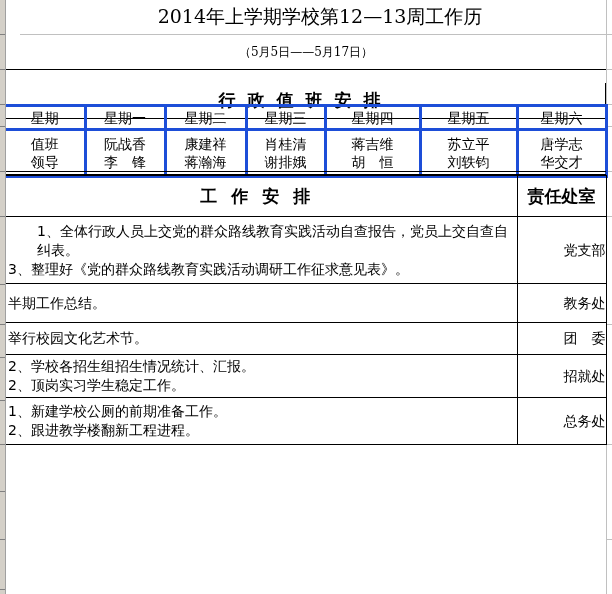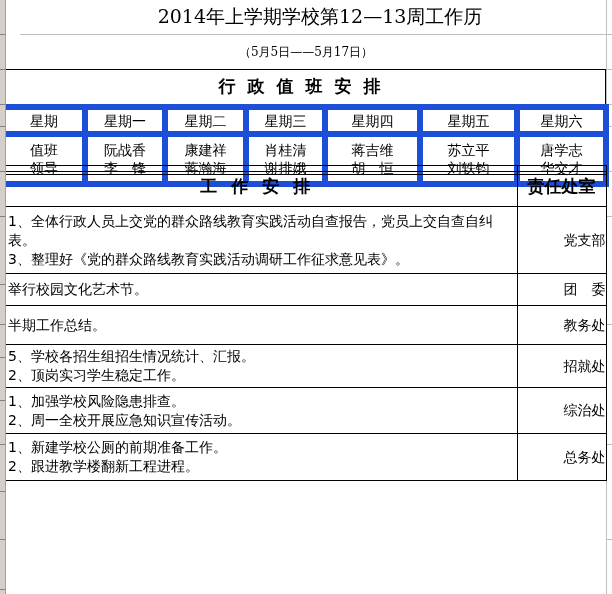--- a/index.html
+++ b/index.html
@@ -10,40 +10,40 @@
   .sheet { position:absolute; left:6px; top:0; width:600px; }
   .rgrid { position:absolute; left:606px; top:0; width:1px; height:594px; background:#c0c0c0; }
   .hgrid { position:absolute; left:606px; width:6px; height:1px; background:#c0c0c0; }
 
   .title { position:absolute; left:14px; top:0; width:600px; height:34px; border-bottom:1px solid #c0c0c0;
            display:flex; align-items:center; justify-content:center;
            font-family:"DejaVu Serif","Liberation Serif",serif; font-size:19px; }
   .subtitle { position:absolute; left:0; top:35px; width:600px; height:34px; border-bottom:1px solid #000;
            display:flex; align-items:center; justify-content:center;
            font-family:"DejaVu Serif","Liberation Serif",serif; font-size:12px; }
-  .duty-head { position:absolute; left:0; top:69px; width:599px; height:35px; border-right:1px solid #000; border-bottom:1px solid #000;
+  .duty-head { position:absolute; left:0; top:83px; width:599px; height:35px; border-right:1px solid #000; border-bottom:1px solid #000;
            display:flex; align-items:center; justify-content:center;
            font-family:"DejaVu Serif","Liberation Serif",serif; font-size:17px; font-weight:bold; letter-spacing:12px; }
 
   table.duty { position:absolute; left:0; top:104px; width:600px; border-collapse:collapse; table-layout:fixed; }
-  table.duty td { border:6px solid #1d4ed8; text-align:center; font-size:14px; line-height:18px; padding:0; }
+  table.duty td { border:3px solid #1d4ed8; text-align:center; font-size:14px; line-height:18px; padding:0; }
   table.duty td:first-child { border-left:none; }
   table.duty tr.days td { height:21px; }
   table.duty tr.names td { height:44px;margin-left:34px; }
 
   .dbl { position:absolute; left:0; top:171px; width:600px; height:2px; border-top:1px solid #000; border-bottom:1px solid #000; }
 
-  table.work { position:absolute; left:0; top:165px; width:600px; border-collapse:collapse; table-layout:fixed;padding-left:8px; }
+  table.work { position:absolute; left:0; top:175px; width:600px; border-collapse:collapse; table-layout:fixed;padding-left:8px; }
   table.work td { border:1px solid #000; font-size:14px; line-height:19px; padding:0 0 0 2px; vertical-align:middle; }
   table.work td:first-child { border-left:none; }
   table.work td.dept { text-align:right; padding:0; }
   table.work tr.head td { height:40px; font-family:"DejaVu Serif","Liberation Serif",serif; font-weight:bold; font-size:17px; text-align:center; }
   table.work tr.head td.task-h span { letter-spacing:14px; }
   .line { display:block; white-space:nowrap; }
-  .wrap { white-space:normal; }
+  .wrap { white-space:normal;margin-left:29px; }
 </style>
 </head>
 <body>
 
 <div class="gutter"></div>
 <div class="gline" style="top:34px"></div>
 <div class="gline" style="top:69px"></div>
 <div class="gline" style="top:104px"></div>
 <div class="gline" style="top:126px"></div>
 <div class="gline" style="top:171px"></div>
@@ -138,45 +138,38 @@
       <td class="task-h"><span>工作安排</span></td>
       <td class="dept">责任处室</td>
     </tr>
     <tr style="height:67px">
       <td>
         <span class="line wrap">1、全体行政人员上交党的群众路线教育实践活动自查报告，党员上交自查自纠表。</span>
         <span class="line">3、整理好《党的群众路线教育实践活动调研工作征求意见表》。</span>
       </td>
       <td class="dept">党支部</td>
     </tr>
+    <tr style="height:39px">
+      <td>
+        <span class="line">半期工作总结。</span>
+      </td>
+      <td class="dept">教务处</td>
+    </tr>
     <tr style="height:32px">
       <td>
         <span class="line">举行校园文化艺术节。</span>
       </td>
       <td class="dept">团　委</td>
     </tr>
-    <tr style="height:39px">
-      <td>
-        <span class="line">半期工作总结。</span>
-      </td>
-      <td class="dept">教务处</td>
-    </tr>
     <tr style="height:43px">
       <td>
-        <span class="line">5、学校各招生组招生情况统计、汇报。</span>
+        <span class="line">2、学校各招生组招生情况统计、汇报。</span>
         <span class="line">2、顶岗实习学生稳定工作。</span>
       </td>
       <td class="dept">招就处</td>
-    </tr>
-    <tr style="height:46px">
-      <td>
-        <span class="line">1、加强学校风险隐患排查。</span>
-        <span class="line">2、周一全校开展应急知识宣传活动。</span>
-      </td>
-      <td class="dept">综治处</td>
     </tr>
     <tr style="height:47px">
       <td>
         <span class="line">1、新建学校公厕的前期准备工作。</span>
         <span class="line">2、跟进教学楼翻新工程进程。</span>
       </td>
       <td class="dept">总务处</td>
     </tr>
   </tbody>
     </table>

